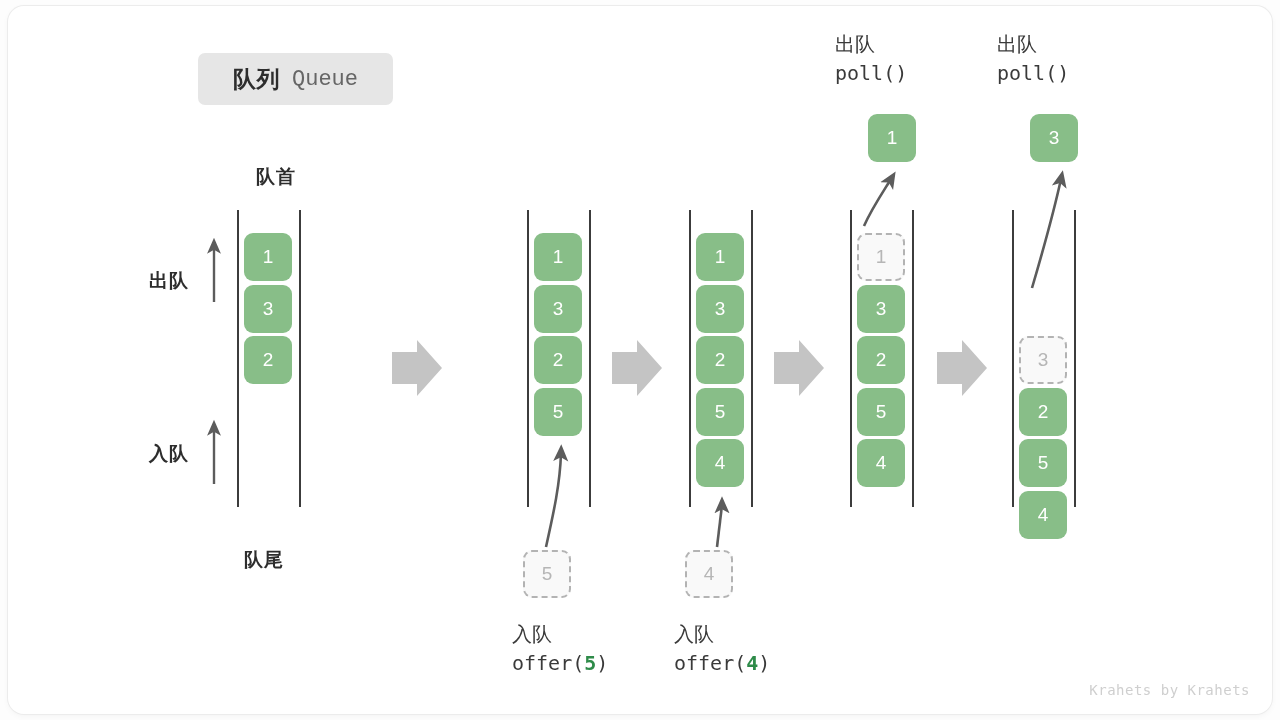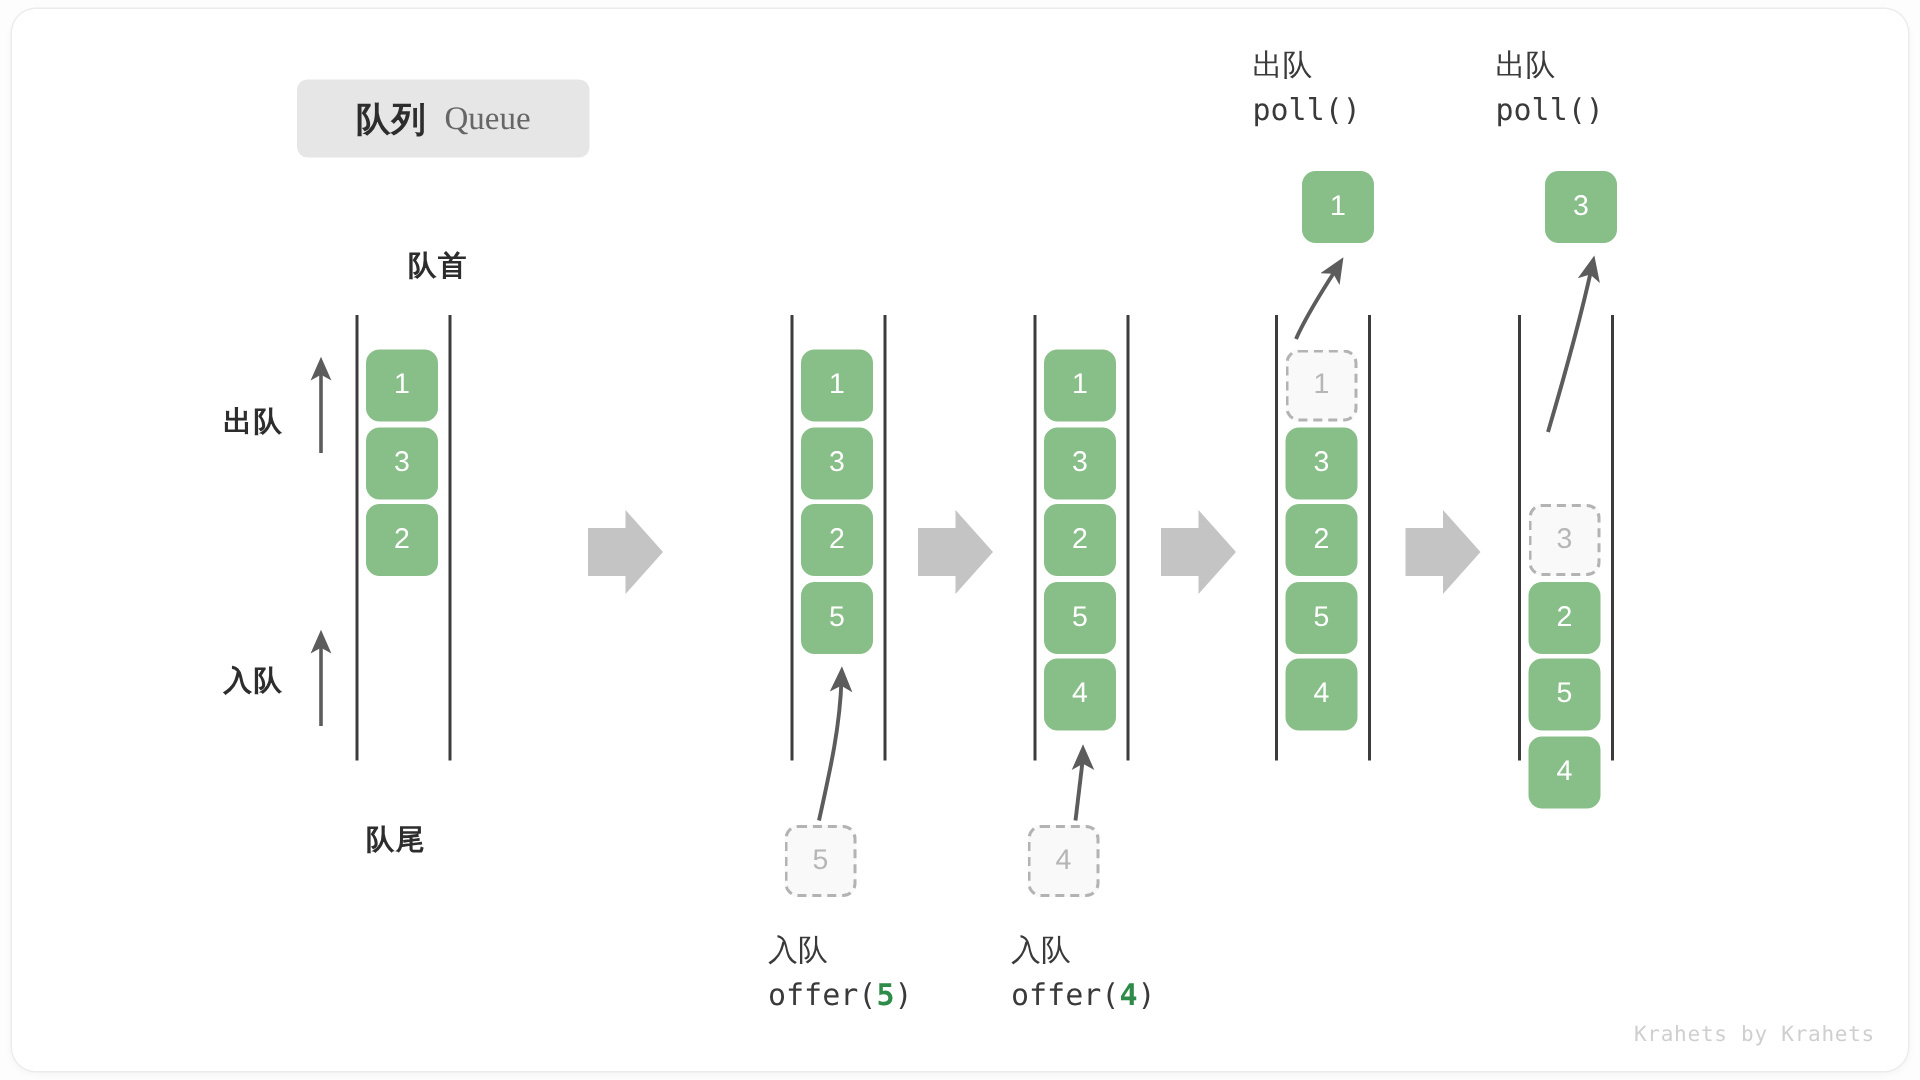--- a/index.html
+++ b/index.html
@@ -47,21 +47,21 @@
     gap: 12px;
     margin-left: 14px;
   }
   .title-cn {
     font-size: 23px;
     font-weight: bold;
     color: #2d2d2d;
     letter-spacing: 0.5px;
   }
   .title-en {
-    font-family: Liberation Serif, serif;
+    font-family: Liberation Mono, monospace;
     font-size: 22px;
     color: #666666;
   }
 
   
   .hdr-label {
     position: absolute;
     font-size: 19px;
     font-weight: bold;
     color: #2d2d2d;
@@ -152,21 +152,21 @@
 <body>
 
 <div id="canvas">
   <div class="card">
 
     <div class="title-badge">
       <span class="title-cn">队列</span>
       <span class="title-en">Queue</span>
     </div>
 
-    <div class="hdr-label" style="left:248px; top:158px;padding-left:16px;">队首</div>
+    <div class="hdr-label" style="left:232px; top:158px;padding-left:16px;">队首</div>
     <div class="hdr-label" style="left:236px; top:541px;">队尾</div>
     <div class="side-label" style="left:141px; top:262px;">出队</div>
     <div class="side-label" style="left:141px; top:435px;">入队</div>
 
     <div id="stages-root">
         <div class="rail" style="left: 229px; top: 204px; height: 297px;"></div>
         <div class="rail" style="left: 291px; top: 204px; height: 297px;"></div>
         <div class="box filled" style="left: 236px; top: 227px;">1</div>
         <div class="box filled" style="left: 236px; top: 278.5px;">3</div>
         <div class="box filled" style="left: 236px; top: 330px;">2</div>

